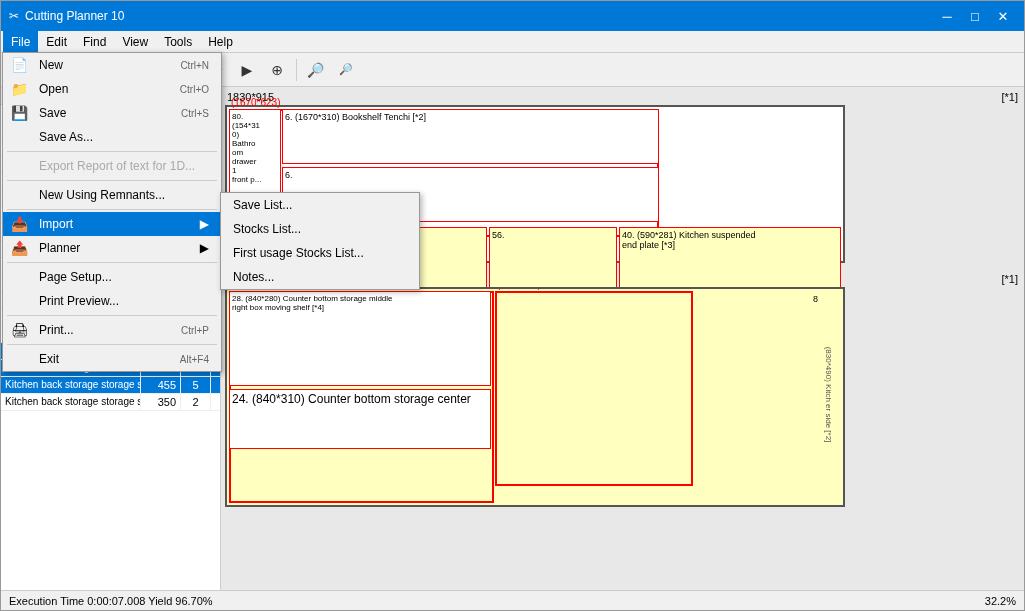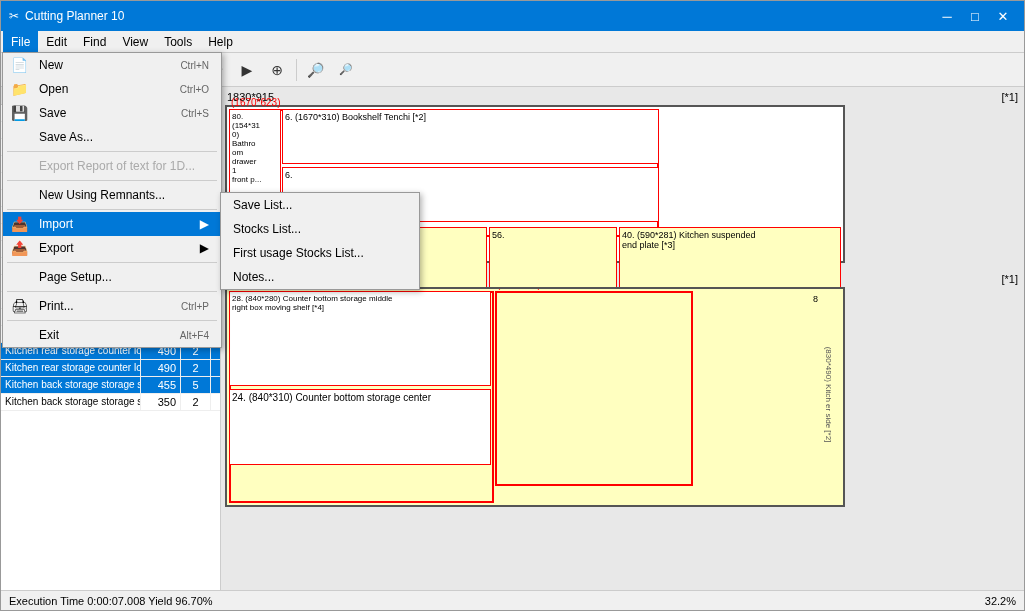--- a/index.html
+++ b/index.html
@@ -422,21 +422,21 @@
           </div>
 
           <div style="position:absolute; top:2px; left:268px; width:198px; height:195px; border:2px solid red; pointer-events:none;">
             <span style="position:absolute; top:-14px; left:0; color:red; font-size:10px;">(989*830)</span>
           </div>
 
           <div style="position:absolute; top:2px; left:2px; width:262px; height:95px; border:1px solid red; background:white; font-size:8px; padding:2px; overflow:hidden;">
             <span>28. (840*280) Counter bottom storage middle<br>right box moving shelf [*4]</span>
           </div>
 
-          <div style="position:absolute; top:100px; left:2px; width:262px; height:76px; border:1px solid red; background:white; font-size:10px; padding:2px; overflow:hidden;">
+          <div style="position:absolute; top:100px; left:2px; width:262px; height:60px; border:1px solid red; background:white; font-size:12px; padding:2px; overflow:hidden;">
             <span>24. (840*310) Counter bottom storage center</span>
           </div>
 
           <div style="position:absolute; right:5px; top:10px; width:18px; height:190px; overflow:hidden; display:flex; align-items:center; justify-content:center;">
             <div style="transform:rotate(90deg); white-space:nowrap; font-size:8px; color:#555;">(830*490) Kitch er side [*2]</div>
           </div>
 
           <div style="position:absolute; right:25px; top:5px; font-size:9px;">8</div>
         </div>
       </div>
@@ -476,26 +476,29 @@
       <span>New Using Remnants...</span>
     </div>
     <div class="file-menu-sep"></div>
     <div class="file-menu-item active" style="background:#0078d7; color:white;">
       <span class="icon" style="color:white;">📥</span>
       <span>Import</span>
       <span style="margin-left:auto;">▶</span>
     </div>
     <div class="file-menu-item">
       <span class="icon">📤</span>
-      <span>Export</span>
+      <span>Planner</span>
       <span style="margin-left:auto;">▶</span>
     </div>
     <div class="file-menu-sep"></div>
     <div class="file-menu-item">
       <span>Page Setup...</span>
+    </div>
+    <div class="file-menu-item">
+      <span>Print Preview...</span>
     </div>
     <div class="file-menu-sep"></div>
     <div class="file-menu-item">
       <span class="icon">🖨</span>
       <span>Print...</span>
       <span class="shortcut">Ctrl+P</span>
     </div>
     <div class="file-menu-sep"></div>
     <div class="file-menu-item">
       <span>Exit</span>

